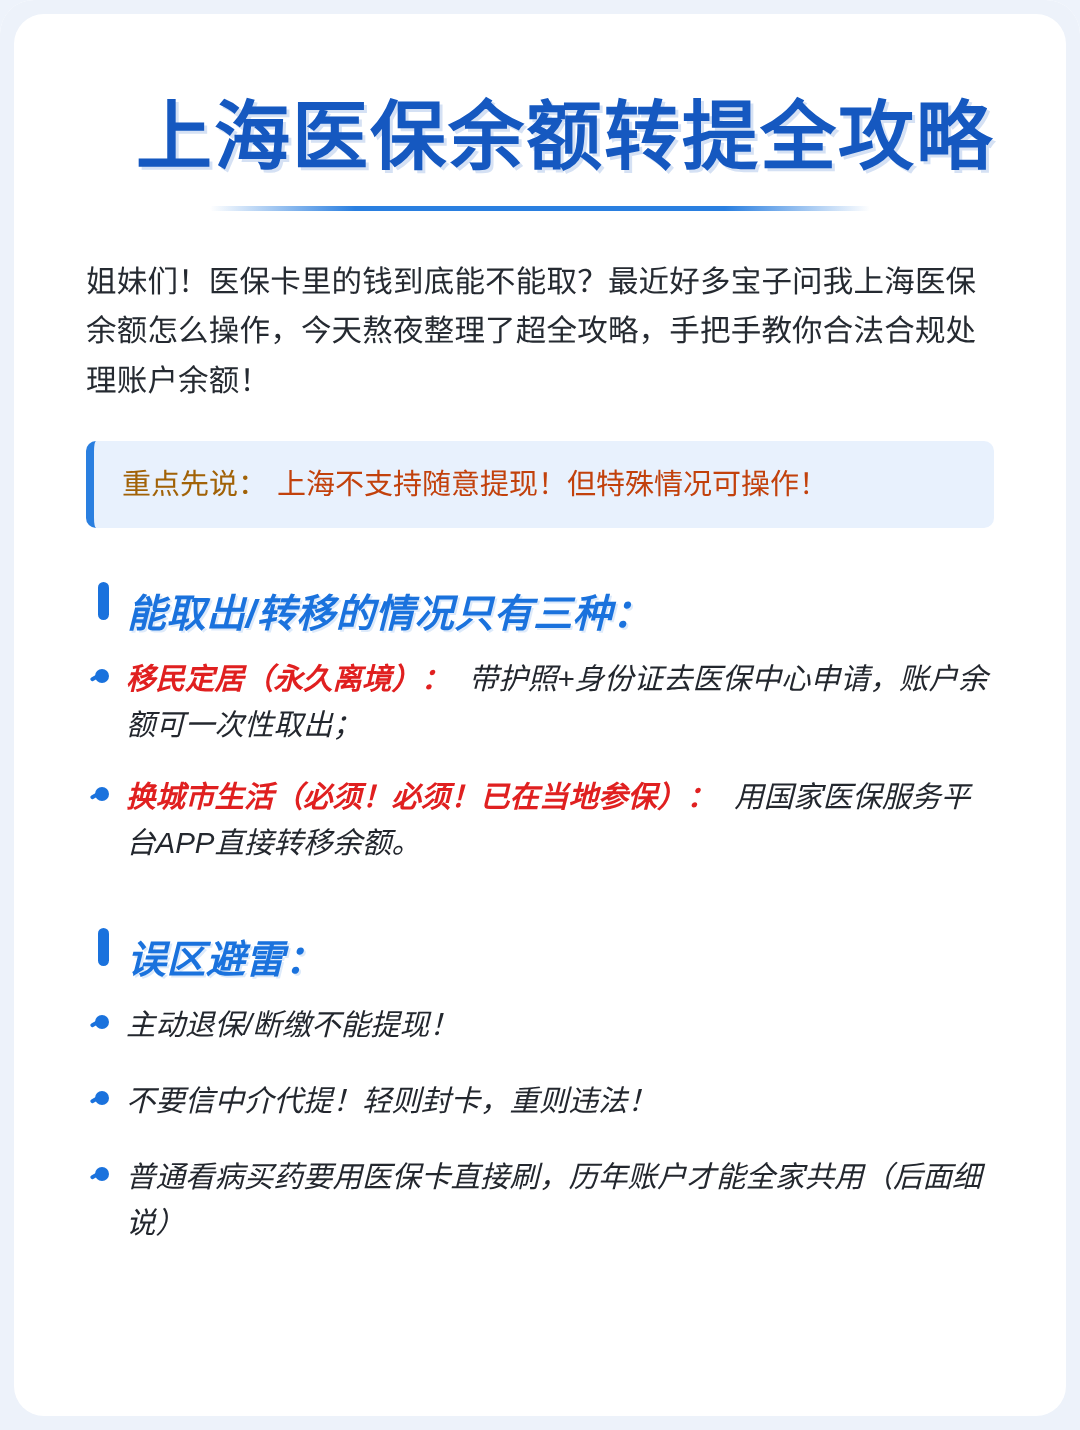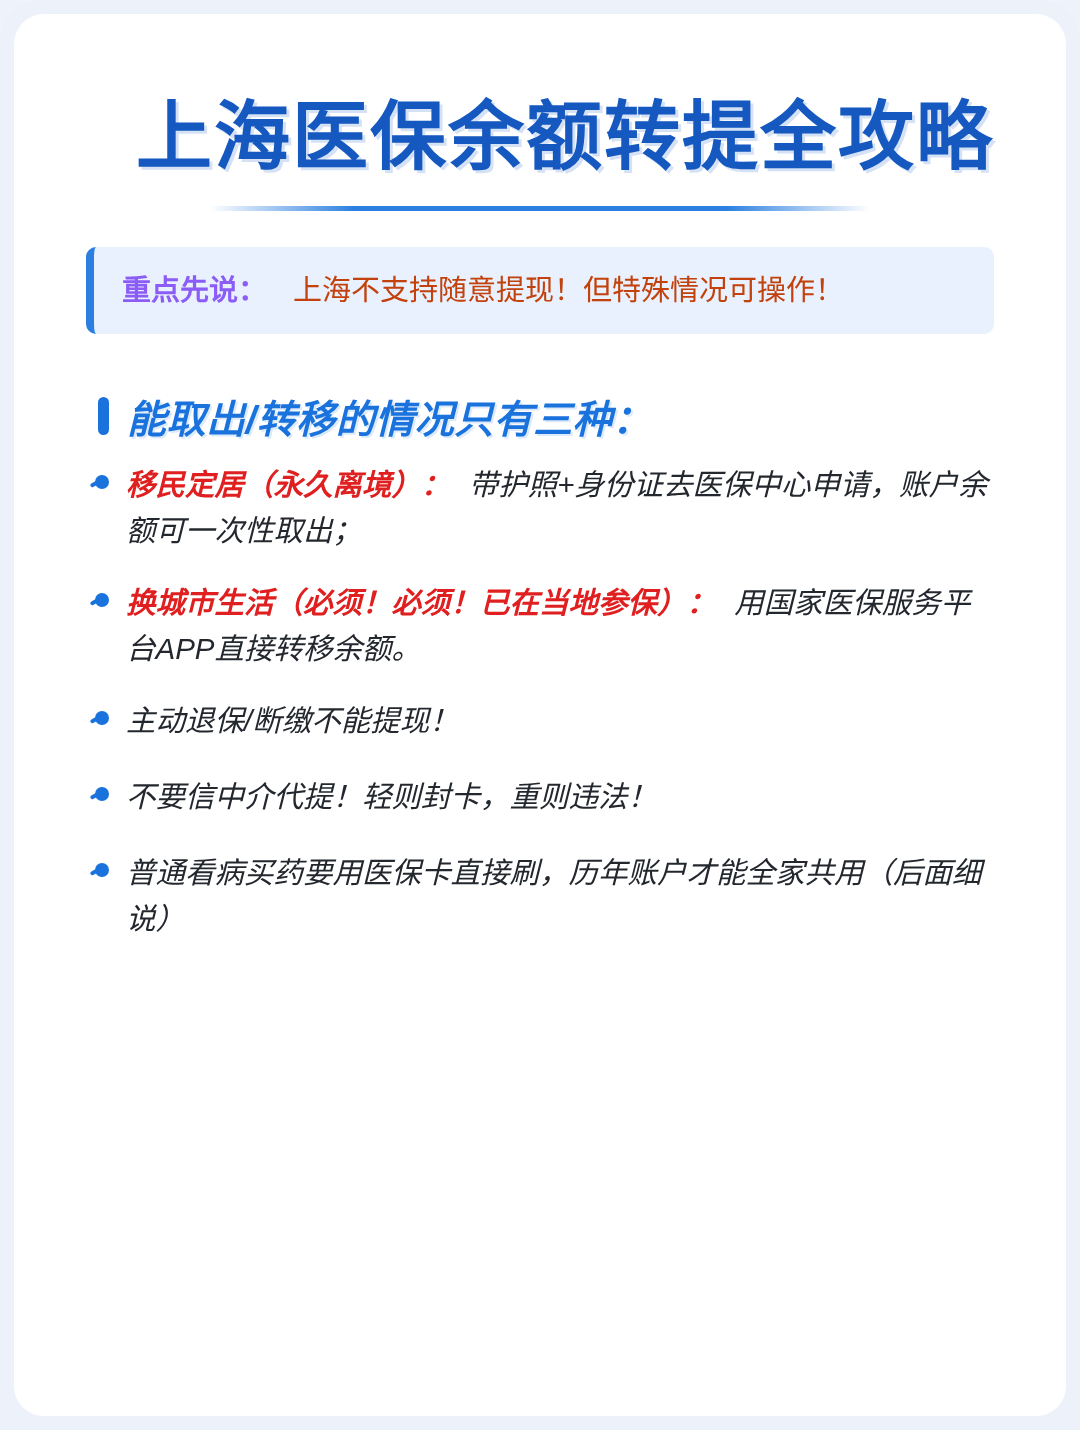--- a/index.html
+++ b/index.html
@@ -78,33 +78,32 @@
     border-radius: 10px;
     padding: 23px 26px 23px 28px;
     font-size: 29px;
     line-height: 1.4;
     color: #23272e;
     display: flex;
     align-items: baseline;
     flex-wrap: wrap;
   }
   .highlight .hl-label {
-    color: #8b5cf6;
-    font-weight: 700;
-    margin-right: 26px;
+    color: #a16207;
+    font-weight: 400;
+    margin-right: 10px;
     white-space: nowrap;
   }
   .highlight .hl-text {
     color: #c2410c;
   }
 
   
   .section-head {
     display: flex;
-    align-items: center;
     margin-top: 54px;
     margin-bottom: 6px;
     padding-left: 12px;
   }
   .section-bar {
     width: 11px;
     height: 38px;
     border-radius: 6px;
     background: #1a72dd;
     margin-right: 18px;
@@ -176,20 +175,21 @@
 <body>
 
 <div class="page">
   <div class="frame"></div>
 
   <div class="card">
 
     <h1 class="title">上海医保余额转提全攻略</h1>
     <div class="title-underline"></div>
 
+    <p class="intro">姐妹们！医保卡里的钱到底能不能取？最近好多宝子问我上海医保余额怎么操作，今天熬夜整理了超全攻略，手把手教你合法合规处理账户余额！</p>
 
     <div class="highlight">
       <span class="hl-label">重点先说：</span>
       <span class="hl-text">上海不支持随意提现！但特殊情况可操作！</span>
     </div>
 
     <div class="section-head">
       <span class="section-bar"></span>
       <span class="section-title">能取出/转移的情况只有三种：</span>
     </div>
@@ -200,20 +200,24 @@
         <span class="lead">移民定居（永久离境）：</span>
         <span class="body-text">带护照+身份证去医保中心申请，账户余额可一次性取出；</span>
       </li>
       <li>
         <span class="bullet"></span>
         <span class="lead">换城市生活（必须！必须！已在当地参保）：</span>
         <span class="body-text">用国家医保服务平台APP直接转移余额。</span>
       </li>
     </ul>
 
+    <div class="section-head section-two">
+      <span class="section-bar"></span>
+      <span class="section-title">误区避雷：</span>
+    </div>
 
     <ul class="list list-two">
       <li>
         <span class="bullet"></span>
         <span class="body-text">主动退保/断缴不能提现！</span>
       </li>
       <li>
         <span class="bullet"></span>
         <span class="body-text">不要信中介代提！轻则封卡，重则违法！</span>
       </li>

